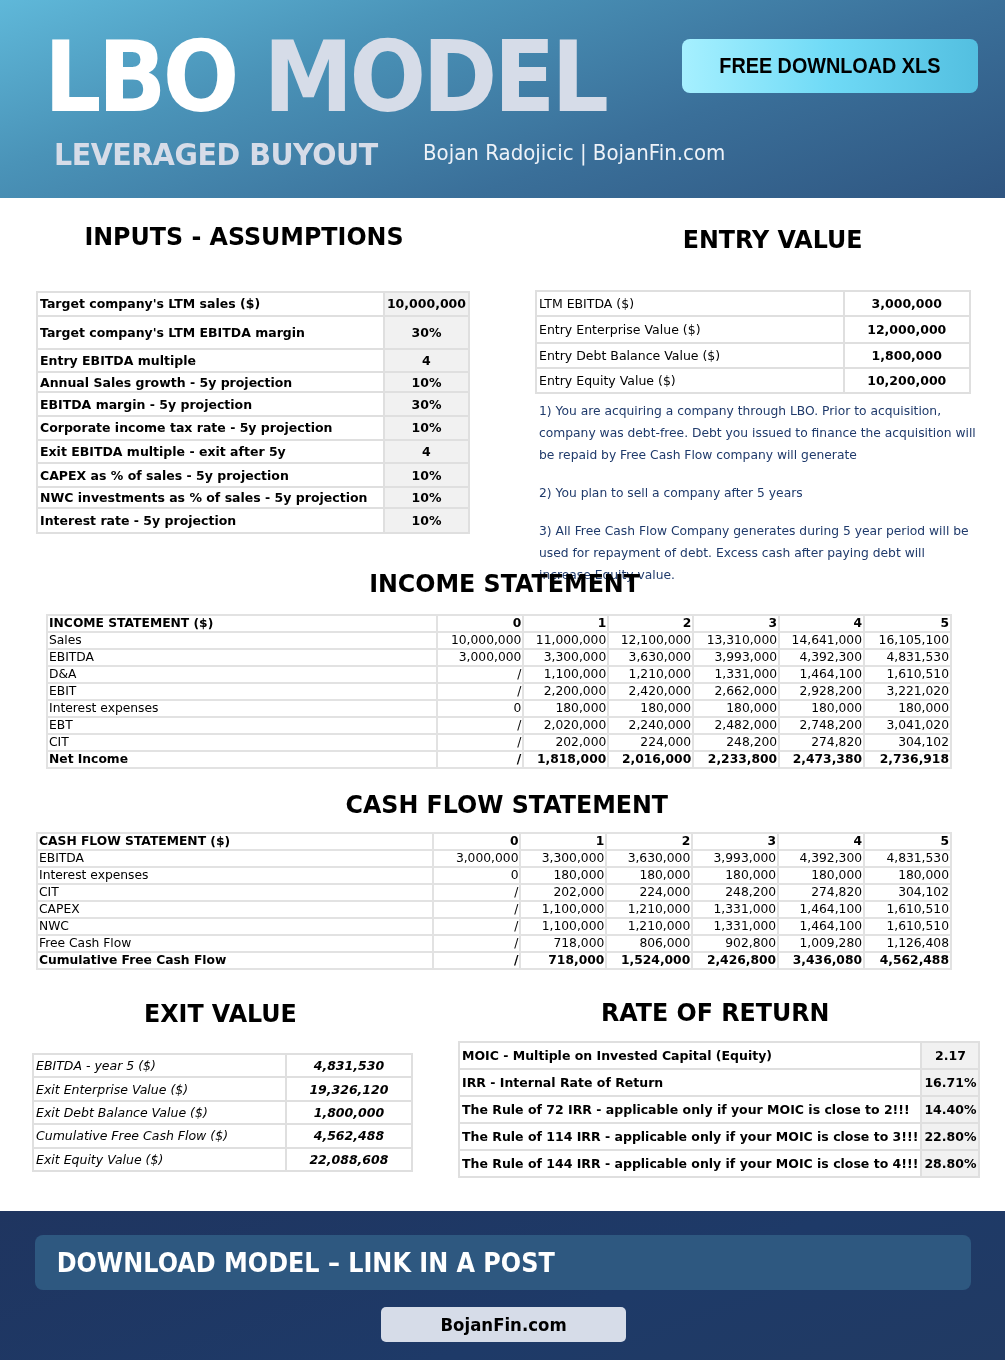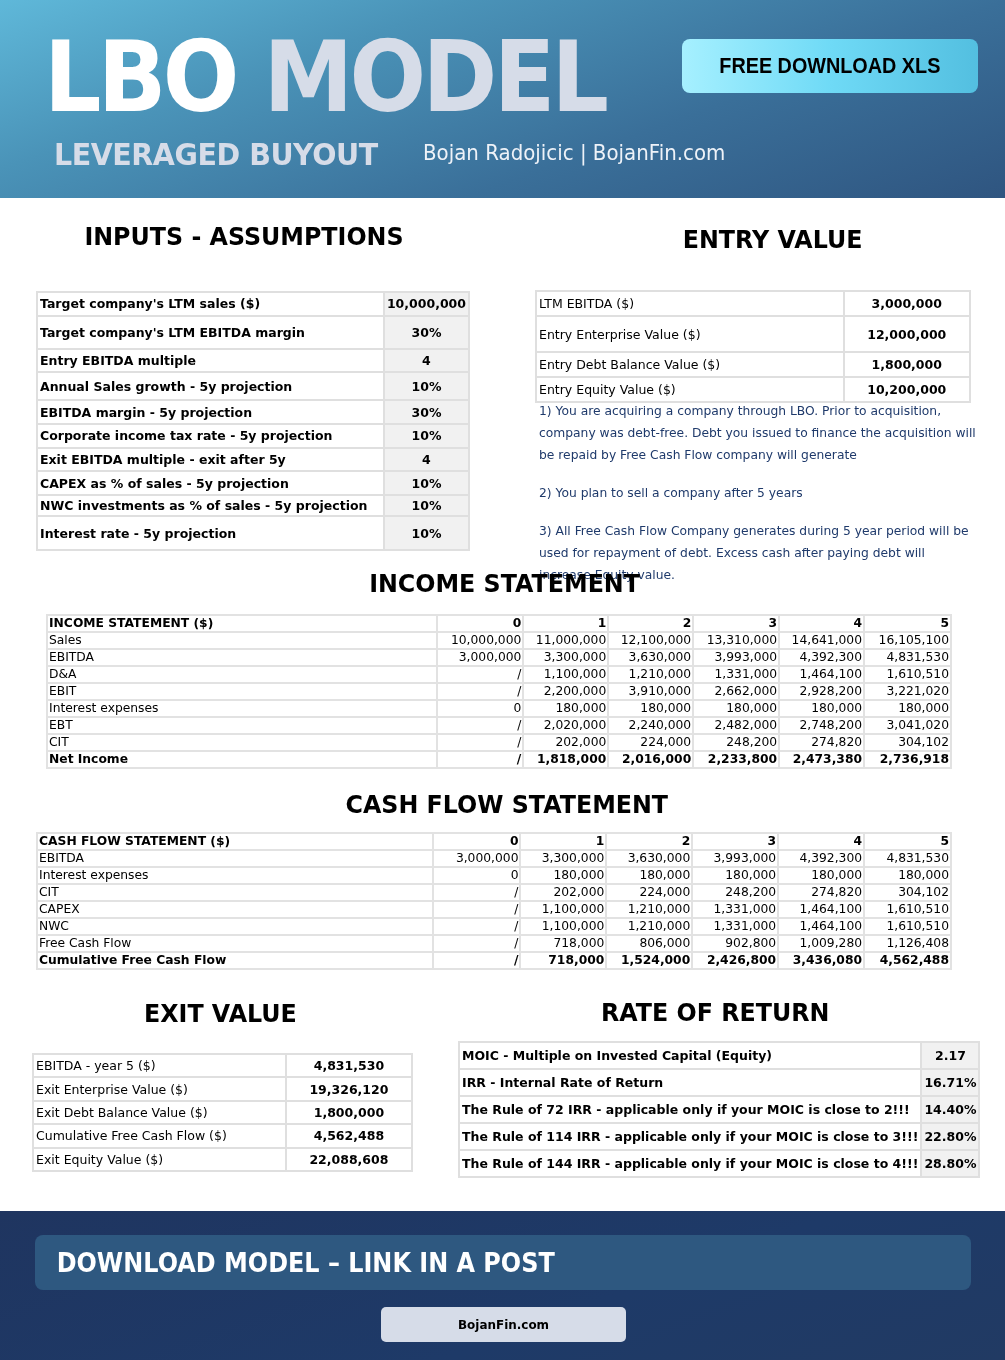--- a/index.html
+++ b/index.html
@@ -73,21 +73,21 @@
     position: absolute; left: 35px; top: 24px; width: 936px; height: 55px;
     border-radius: 8px; background: #2e5880;
     display: flex; align-items: center; justify-content: flex-start;
     color: #fff; font-weight: bold; font-size: 26px; cursor: pointer;
   }
   .footer-banner span { transform: scaleX(0.92); display: inline-block; }
   .footer-site {
     position: absolute; left: 381px; top: 96px; width: 245px; height: 35px;
     border-radius: 5px; background: #d6dce8;
     display: flex; align-items: center; justify-content: center;
-    color: #000; font-weight: bold; font-size: 13px; cursor: pointer;
+    color: #000; font-weight: bold; font-size: 18px; cursor: pointer;
   }
   .footer-site span { transform: scaleX(0.92); display: inline-block; }
 </style>
 </head>
 <body>
 
 <div class="header">
   <div class="title">
     <span class="t1">LBO</span>
     <span class="t2">MODEL</span>
@@ -111,21 +111,21 @@
         <td class="v">10,000,000</td>
       </tr>
       <tr style="height: 33px;">
         <td class="k">Target company's LTM EBITDA margin</td>
         <td class="v">30%</td>
       </tr>
       <tr style="height: 23.7px;">
         <td class="k">Entry EBITDA multiple</td>
         <td class="v">4</td>
       </tr>
-      <tr style="height: 28px;">
+      <tr style="height: 20px;">
         <td class="k">Annual Sales growth - 5y projection</td>
         <td class="v">10%</td>
       </tr>
       <tr style="height: 23.7px;">
         <td class="k">EBITDA margin - 5y projection</td>
         <td class="v">30%</td>
       </tr>
       <tr style="height: 23.7px; margin-left: 16px;">
         <td class="k">Corporate income tax rate - 5y projection</td>
         <td class="v">10%</td>
@@ -135,39 +135,39 @@
         <td class="v">4</td>
       </tr>
       <tr style="height: 23.7px;">
         <td class="k">CAPEX as % of sales - 5y projection</td>
         <td class="v">10%</td>
       </tr>
       <tr style="height: 21px;">
         <td class="k">NWC investments as % of sales - 5y projection</td>
         <td class="v">10%</td>
       </tr>
-      <tr style="height: 34px; padding-left: 41px;">
+      <tr style="height: 25px; padding-left: 41px;">
         <td class="k">Interest rate - 5y projection</td>
         <td class="v">10%</td>
       </tr>
     </tbody>
 </table>
 
 <div class="sec-title" style="left:678px; top:225px;">ENTRY VALUE</div>
 <table class="kv plain-val" style="left:535px; top:290px; width:436px;">
   <colgroup>
       <col style="width:309px">
       <col style="width:127px">
     </colgroup>
   <tbody id="entry-body">
       <tr style="height: 25px;">
         <td class="k">LTM EBITDA ($)</td>
         <td class="v">3,000,000</td>
       </tr>
-      <tr style="height: 36px;">
+      <tr style="height: 27px;">
         <td class="k">Entry Enterprise Value ($)</td>
         <td class="v">12,000,000</td>
       </tr>
       <tr style="height: 25px;">
         <td class="k">Entry Debt Balance Value ($)</td>
         <td class="v">1,800,000</td>
       </tr>
       <tr style="height: 25px;">
         <td class="k">Entry Equity Value ($)</td>
         <td class="v">10,200,000</td>
@@ -225,21 +225,21 @@
         <td class="num">1,100,000</td>
         <td class="num">1,210,000</td>
         <td class="num">1,331,000</td>
         <td class="num">1,464,100</td>
         <td class="num">1,610,510</td>
       </tr>
       <tr>
         <td>EBIT</td>
         <td class="num">/</td>
         <td class="num">2,200,000</td>
-        <td class="num">3,910,000</td>
+        <td class="num">2,420,000</td>
         <td class="num">2,662,000</td>
         <td class="num">2,928,200</td>
         <td class="num">3,221,020</td>
       </tr>
       <tr>
         <td>Interest expenses</td>
         <td class="num">0</td>
         <td class="num">180,000</td>
         <td class="num">180,000</td>
         <td class="num">180,000</td>
@@ -357,21 +357,21 @@
         <td class="num">718,000</td>
         <td class="num">1,524,000</td>
         <td class="num">2,426,800</td>
         <td class="num">3,436,080</td>
         <td class="num">4,562,488</td>
       </tr>
     </tbody>
 </table>
 
 <div class="sec-title" style="left:140px; top:999px;">EXIT VALUE</div>
-<table class="kv plain-val" style="left:32px; top:1053px; width:381px;">
+<table class="kv plain-val" style="left:32px; top:1053px; width:381px;font-style:italic;">
   <colgroup>
       <col style="width:254px">
       <col style="width:127px">
     </colgroup>
   <tbody id="exit-body">
       <tr style="height: 23.4px;">
         <td class="k">EBITDA - year 5 ($)</td>
         <td class="v">4,831,530</td>
       </tr>
       <tr style="height: 23.4px;">

